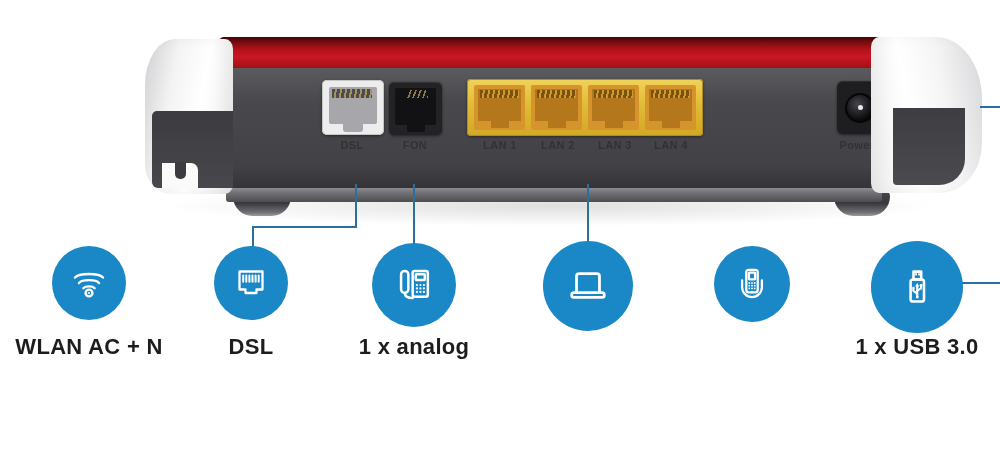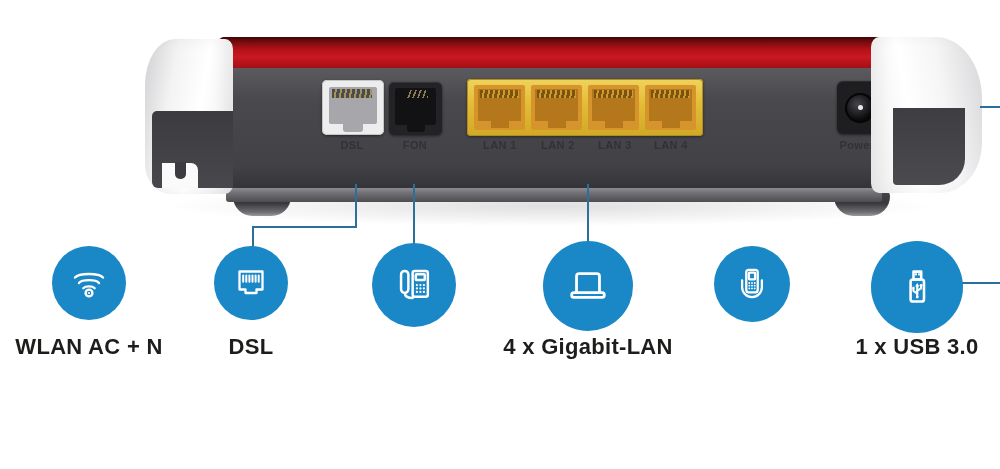--- a/index.html
+++ b/index.html
@@ -227,16 +227,16 @@
         <rect x="20" y="23.8" width="1.9" height="1.9" fill="#fff" stroke="none"></rect>
         <path d="M24.2 27.2 L27.5 25.1 v-1.3" stroke-width="1.8"></path>
         <circle cx="27.5" cy="22.6" r="1.2" fill="#fff" stroke="none"></circle>
         <circle cx="24.2" cy="32.6" r="1.2" fill="#fff" stroke="none"></circle>
       </svg>
     </span>
   </div>
 
   <span class="feature-label" style="left:-21px;">WLAN AC + N</span>
   <span class="feature-label" style="left:141px;">DSL</span>
-  <span class="feature-label" style="left:478px;">4 x Gigabit-LAN</span>
+  <span class="feature-label" style="left:304px;">1 x analog</span>
   <span class="feature-label" style="left:807px;">1 x USB 3.0</span>
 
 </div>
 
 </body></html>

